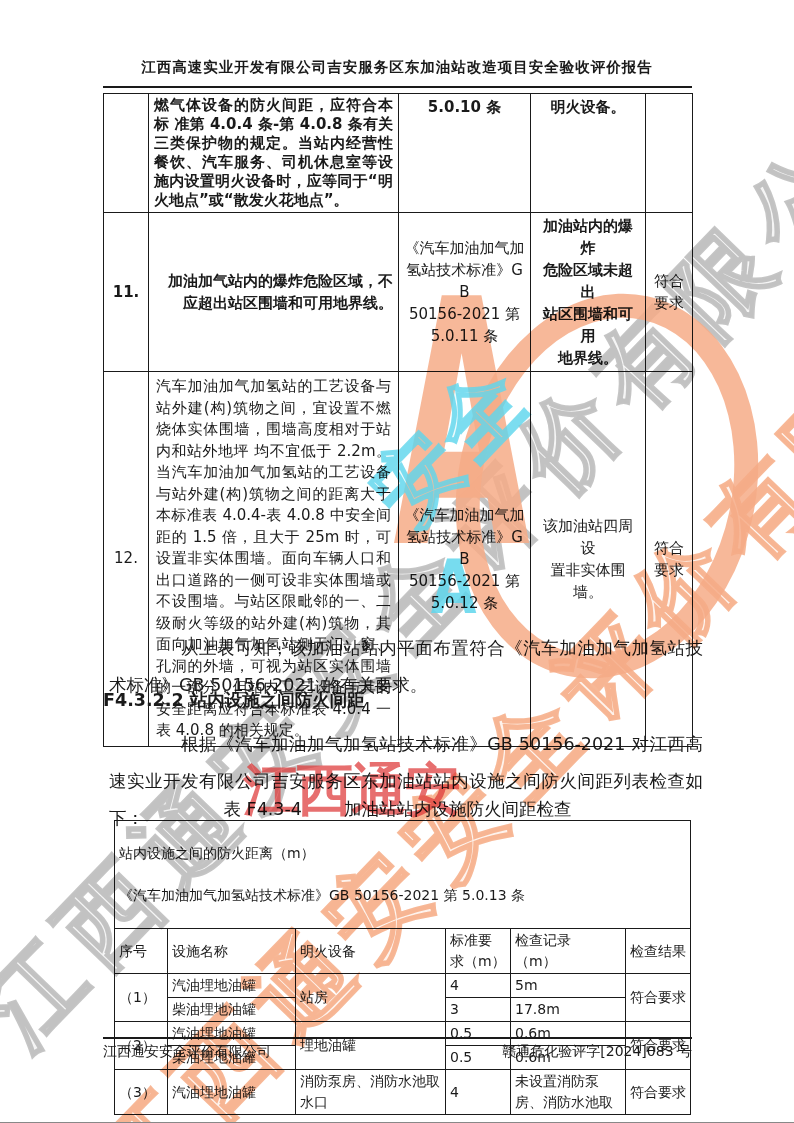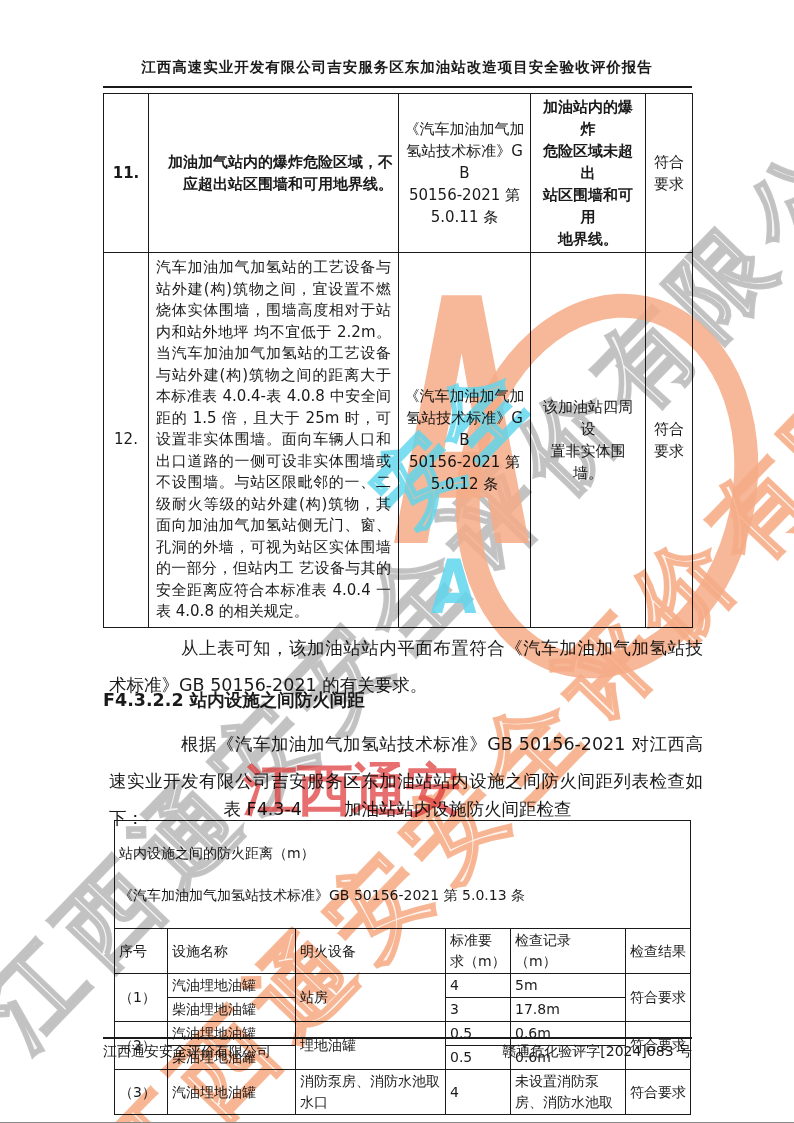--- a/index.html
+++ b/index.html
@@ -102,20 +102,27 @@
 
     <table class="t1">
       <colgroup>
         <col style="width:45px">
           <col style="width:250px">
           <col style="width:132px">
           <col style="width:115px">
           <col style="width:47px">
       </colgroup>
       <tbody>
+        <tr class="row-a">
+          <td class="c-no"></td>
+          <td class="c-content bold">燃气体设备的防火间距，应符合本标 准第 4.0.4 条-第 4.0.8 条有关三类保护物的规定。当站内经营性餐饮、汽车服务、司机休息室等设施内设置明火设备时，应等同于“明火地点”或“散发火花地点”。</td>
+          <td class="vtop bold pre">5.0.10 条</td>
+          <td class="vtop bold pre">明火设备。</td>
+          <td class="pre"></td>
+        </tr>
         <tr class="row-11">
           <td class="c-no bold">11.</td>
           <td class="c-content bold">加油加气站内的爆炸危险区域，不应超出站区围墙和可用地界线。</td>
           <td class="pre">《汽车加油加气加
 氢站技术标准》GB
 50156-2021 第
 5.0.11 条</td>
           <td class="pre bold">加油站内的爆炸
 危险区域未超出
 站区围墙和可用

